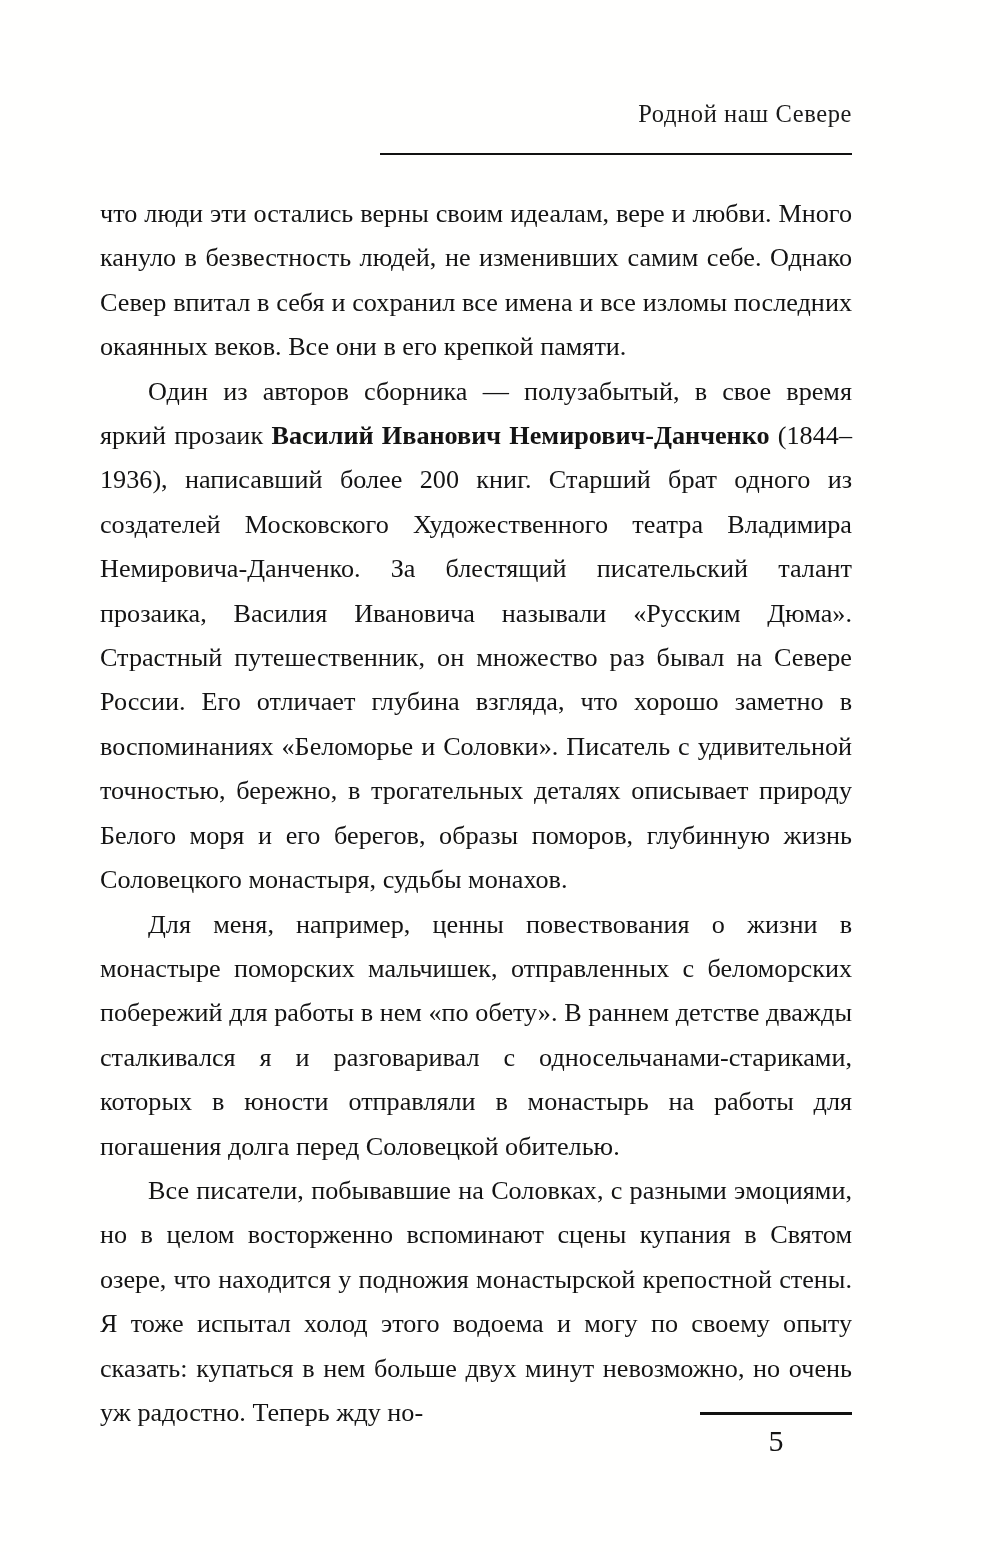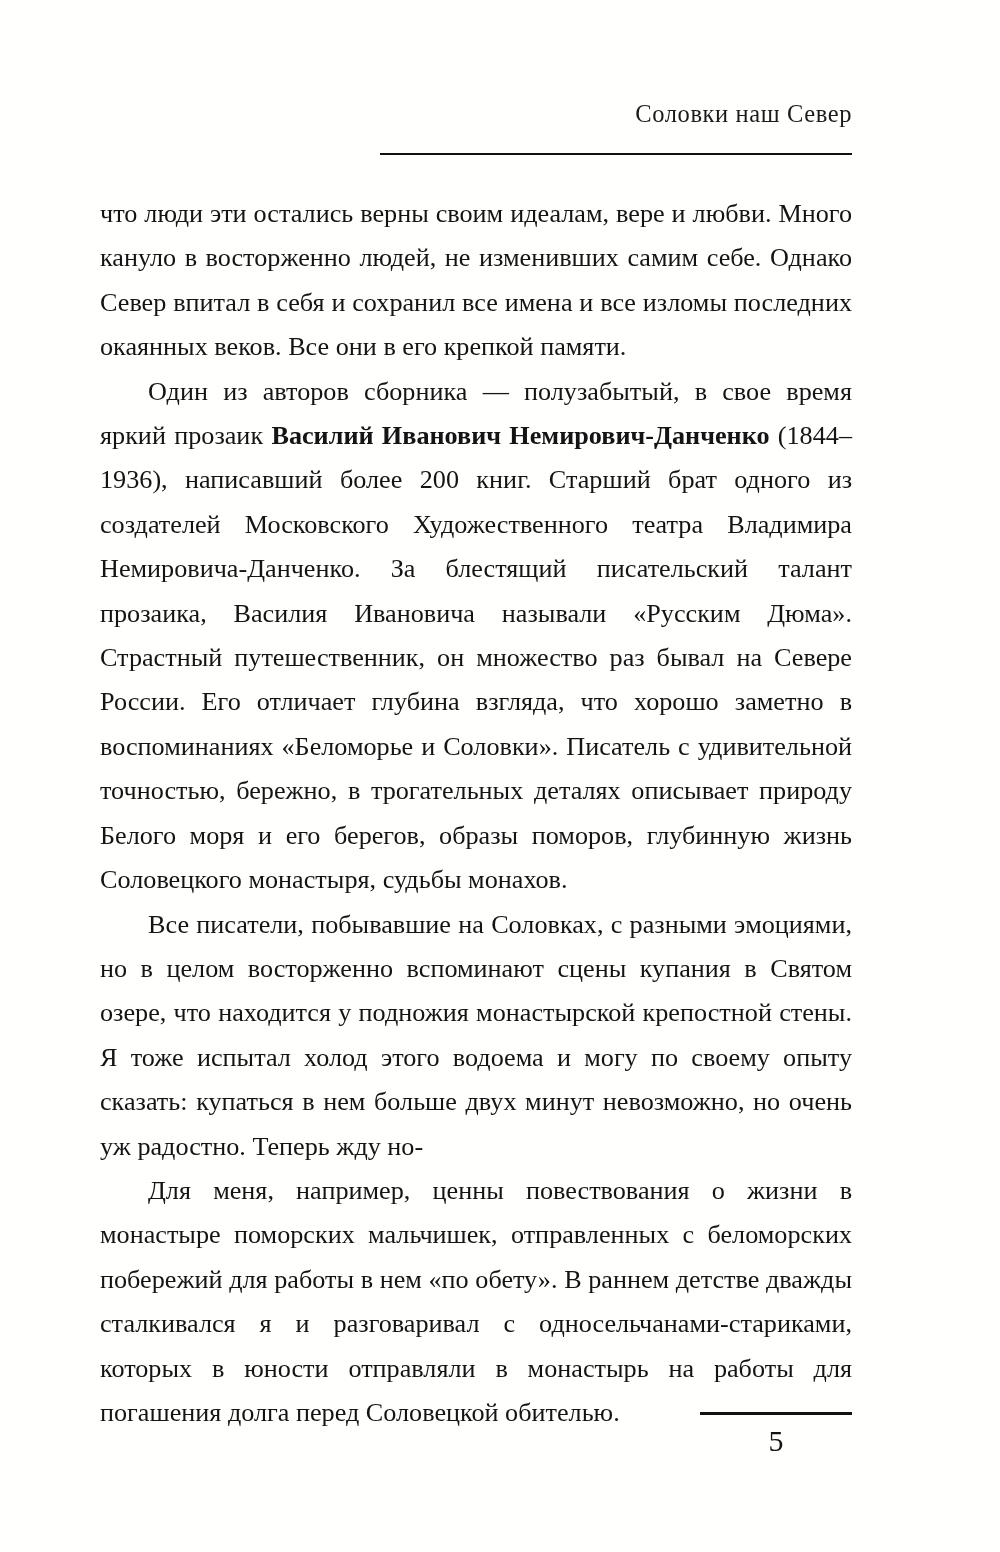--- a/index.html
+++ b/index.html
@@ -85,27 +85,27 @@
     font-size: 30px;
     color: #141414;
   }
 </style>
 </head>
 <body>
 
 <div class="page">
 
   <div class="header">
-    <span class="header-title">Соловки наш Север</span>
+    <span class="header-title">Родной наш Севере</span>
   </div>
   <div class="header-rule"></div>
 
   <div class="body-text">
-      <p class="no-indent">что люди эти остались верны своим идеалам, вере и люб­ви. Много кануло в восторженно людей, не изменивших са­мим себе. Однако Север впитал в себя и сохранил все име­на и все изломы последних окаянных веков. Все они в его крепкой памяти.</p>
+      <p class="no-indent">что люди эти остались верны своим идеалам, вере и люб­ви. Много кануло в безвестность людей, не изменивших са­мим себе. Однако Север впитал в себя и сохранил все име­на и все изломы последних окаянных веков. Все они в его крепкой памяти.</p>
       <p>Один из авторов сборника — полузабытый, в свое вре­мя яркий прозаик <b>Василий Иванович Немирович-Дан­ченко</b> (1844–1936), написавший более 200 книг. Старший брат одного из создателей Московского Художественно­го театра Владимира Немировича-Данченко. За блестящий писательский талант прозаика, Василия Ивановича называ­ли «Русским Дюма». Страстный путешественник, он мно­жество раз бывал на Севере России. Его отличает глубина взгляда, что хорошо заметно в воспоминаниях «Беломорье и Соловки». Писатель с удивительной точностью, береж­но, в трогательных деталях описывает природу Белого моря и его берегов, образы поморов, глубинную жизнь Соловец­кого монастыря, судьбы монахов.</p>
+      <p>Для меня, например, ценны повествования о жизни в монастыре поморских мальчишек, отправленных с бело­морских побережий для работы в нем «по обету». В ран­нем детстве дважды сталкивался я и разговаривал с од­носельчанами-стариками, которых в юности отправляли в монастырь на работы для погашения долга перед Соло­вецкой обителью.</p>
       <p>Все писатели, побывавшие на Соловках, с разными эмо­циями, но в целом восторженно вспоминают сцены купания в Святом озере, что находится у подножия монастырской крепостной стены. Я тоже испытал холод этого водоема и могу по своему опыту сказать: купаться в нем больше двух минут невозможно, но очень уж радостно. Теперь жду но-</p>
-      <p>Для меня, например, ценны повествования о жизни в монастыре поморских мальчишек, отправленных с бело­морских побережий для работы в нем «по обету». В ран­нем детстве дважды сталкивался я и разговаривал с од­носельчанами-стариками, которых в юности отправляли в монастырь на работы для погашения долга перед Соло­вецкой обителью.</p>
     </div>
 
   <div class="footer-rule"></div>
   <div class="page-number">5</div>
 
 </div>
 
 </body></html>

